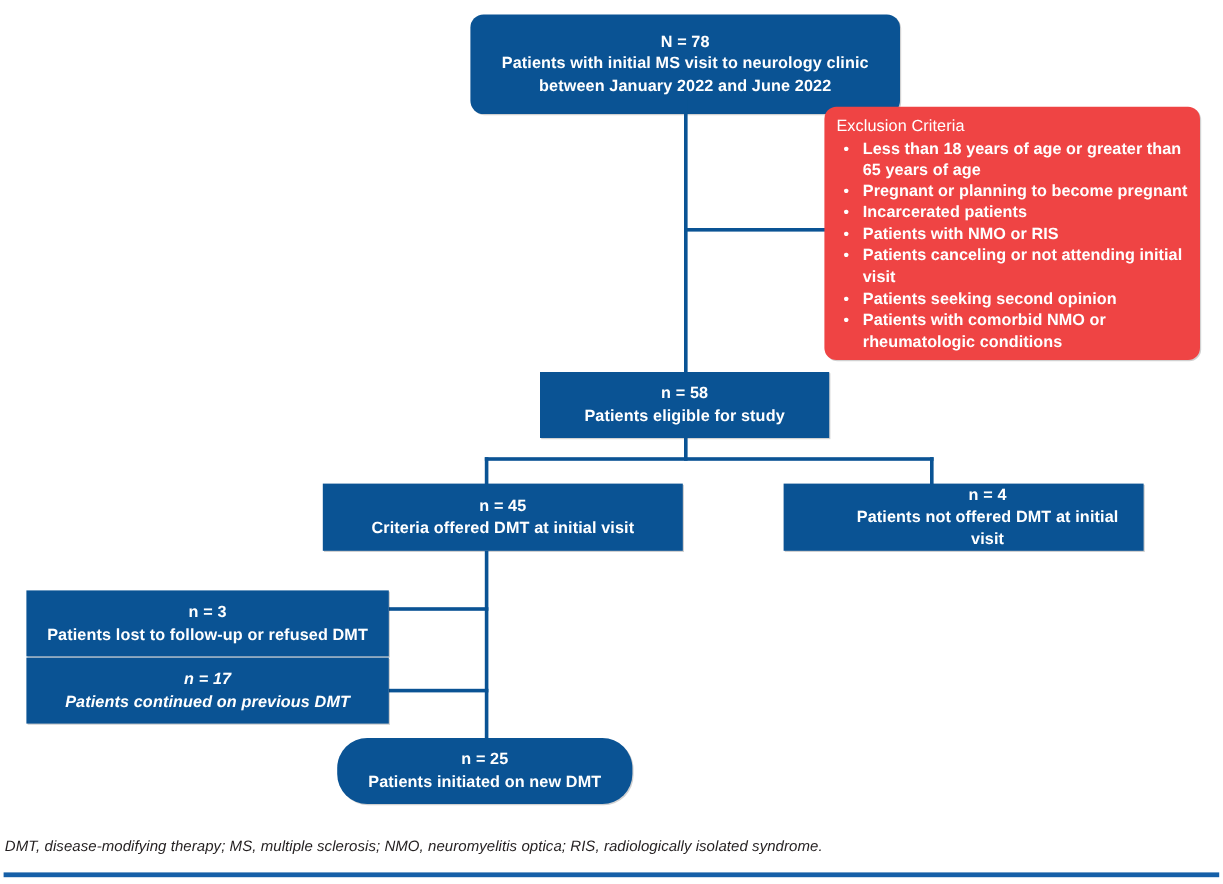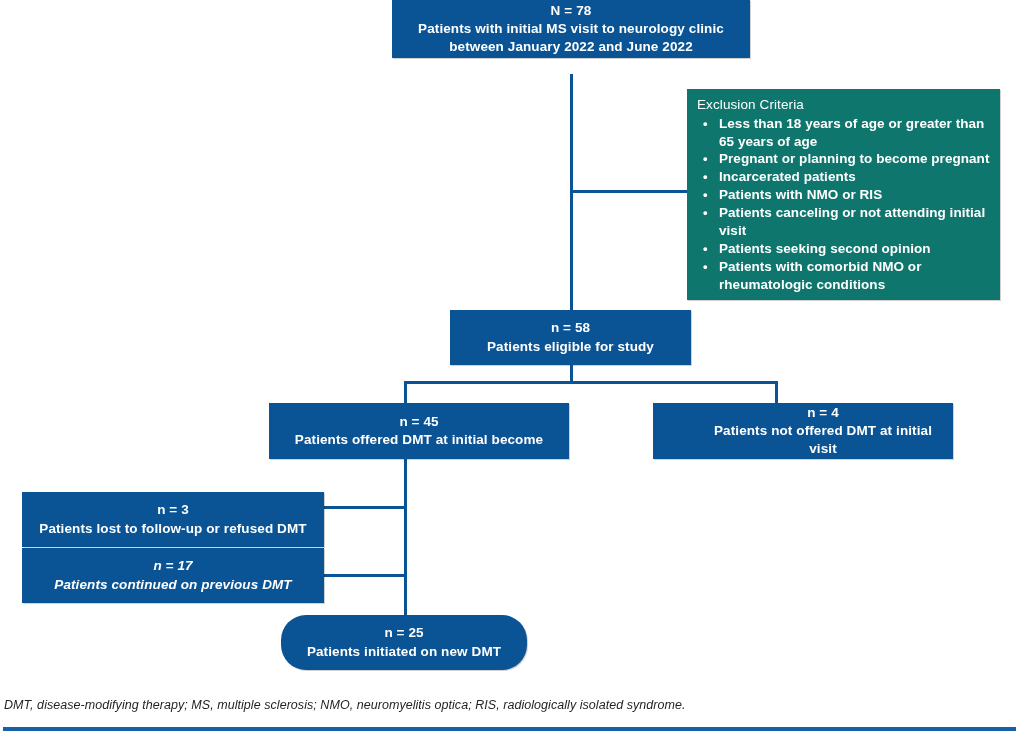--- a/index.html
+++ b/index.html
@@ -43,25 +43,26 @@
   }
   .connector {
     position: absolute;
     background: #0a5394;
   }
   .v-line { width: 3px; }
   .h-line { height: 3px; }
 
   #exclusion-box {
     position: absolute;
-    background: #0f766e;
+    background: #ef4444;
     color: #ffffff;
     box-sizing: border-box;
     padding: 7px 10px 8px 10px;
     box-shadow: 1px 1px 0 rgba(0,0,0,0.18);
+    border-radius: 10px;
   }
   #exclusion-box .excl-title {
     font-size: 13.5px;
     font-weight: normal;
     line-height: 1.3;
     margin-bottom: 1px;
     letter-spacing: 0.1px;
   }
   #exclusion-box ul {
     list-style: none;
@@ -103,21 +104,21 @@
     width: 1013px;
     height: 4px;
     background: #1660a8;
   }
 </style>
 </head>
 <body>
 
 <div id="flowchart-root">
 
-  <div class="node" id="node-enrolled" style="left:392px; top:0; width:358px; height:58px;">
+  <div class="node" id="node-enrolled" style="left:392px; top:12px; width:358px; height:83px;border-radius:11px;">
     <span class="count">N = 78</span>
     <span class="desc">Patients with initial MS visit to neurology clinic</span>
     <span class="desc">between January 2022 and June 2022</span>
   </div>
 
   <div class="connector v-line" style="left:570px; top:74px; height:236px;"></div>
 
   <div class="connector h-line" style="left:570px; top:190px; width:119px;"></div>
 
   <div id="exclusion-box" style="left:687px; top:89px; width:313px; height:211px;">
@@ -159,21 +160,21 @@
     <span class="desc">Patients eligible for study</span>
   </div>
 
   <div class="connector v-line" style="left:570px; top:365px; height:19px;"></div>
   <div class="connector h-line" style="left:404px; top:381px; width:374px;"></div>
   <div class="connector v-line" style="left:404px; top:381px; height:23px;"></div>
   <div class="connector v-line" style="left:775px; top:381px; height:23px;"></div>
 
   <div class="node" id="node-offered-dmt" style="left:269px; top:403px; width:300px; height:56px;">
     <span class="count">n = 45</span>
-    <span class="desc">Patients offered DMT at initial become</span>
+    <span class="desc">Criteria offered DMT at initial visit</span>
   </div>
 
   <div class="node" id="node-not-offered-dmt" style="left:653px; top:403px; width:300px; height:56px;padding-left:48px;">
     <span class="count">n = 4</span>
     <span class="desc">Patients not offered DMT at initial visit</span>
   </div>
 
   <div class="connector v-line" style="left:404px; top:459px; height:157px;"></div>
   <div class="connector h-line" style="left:324px; top:506px; width:83px;"></div>
   <div class="connector h-line" style="left:324px; top:574px; width:83px;"></div>

